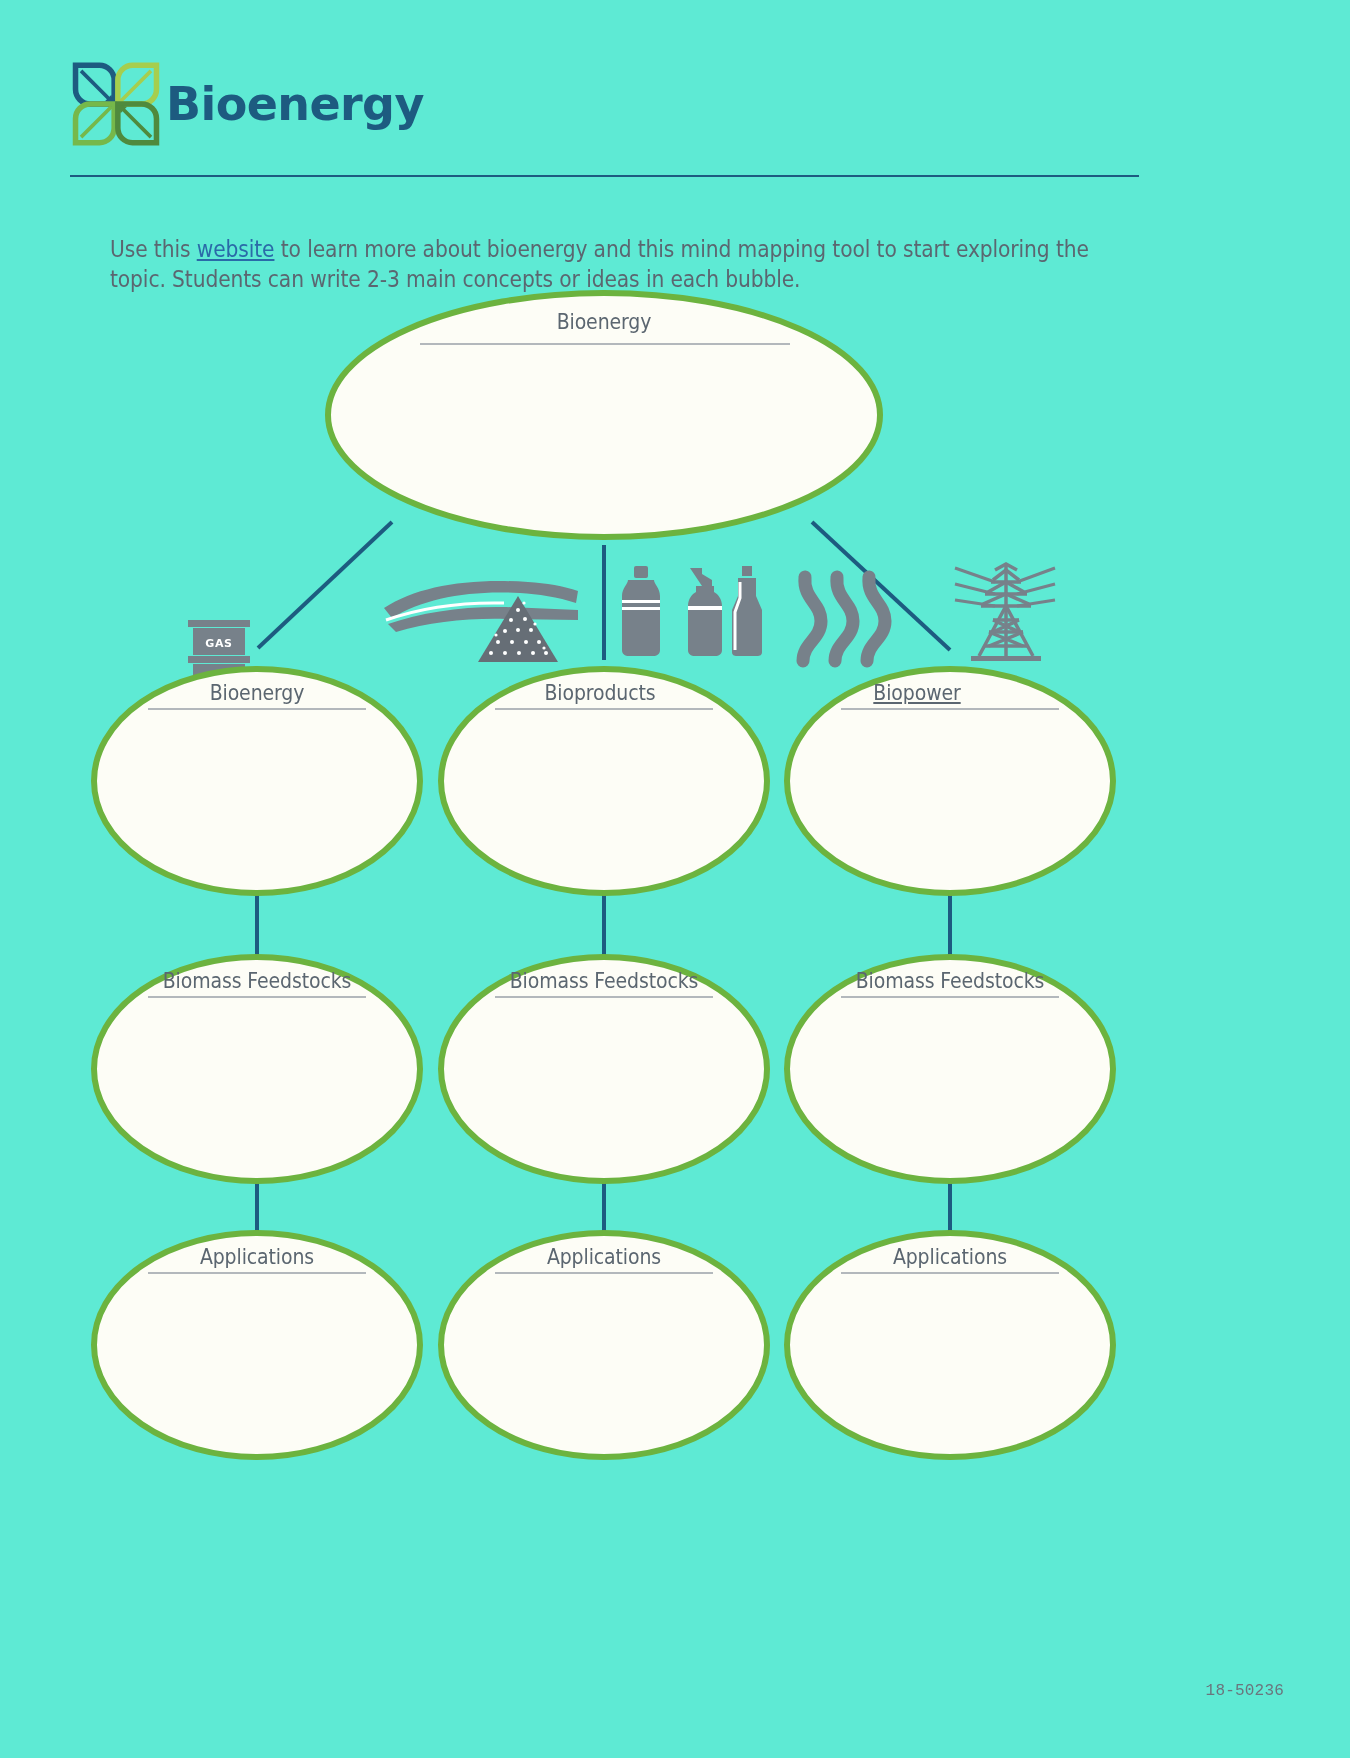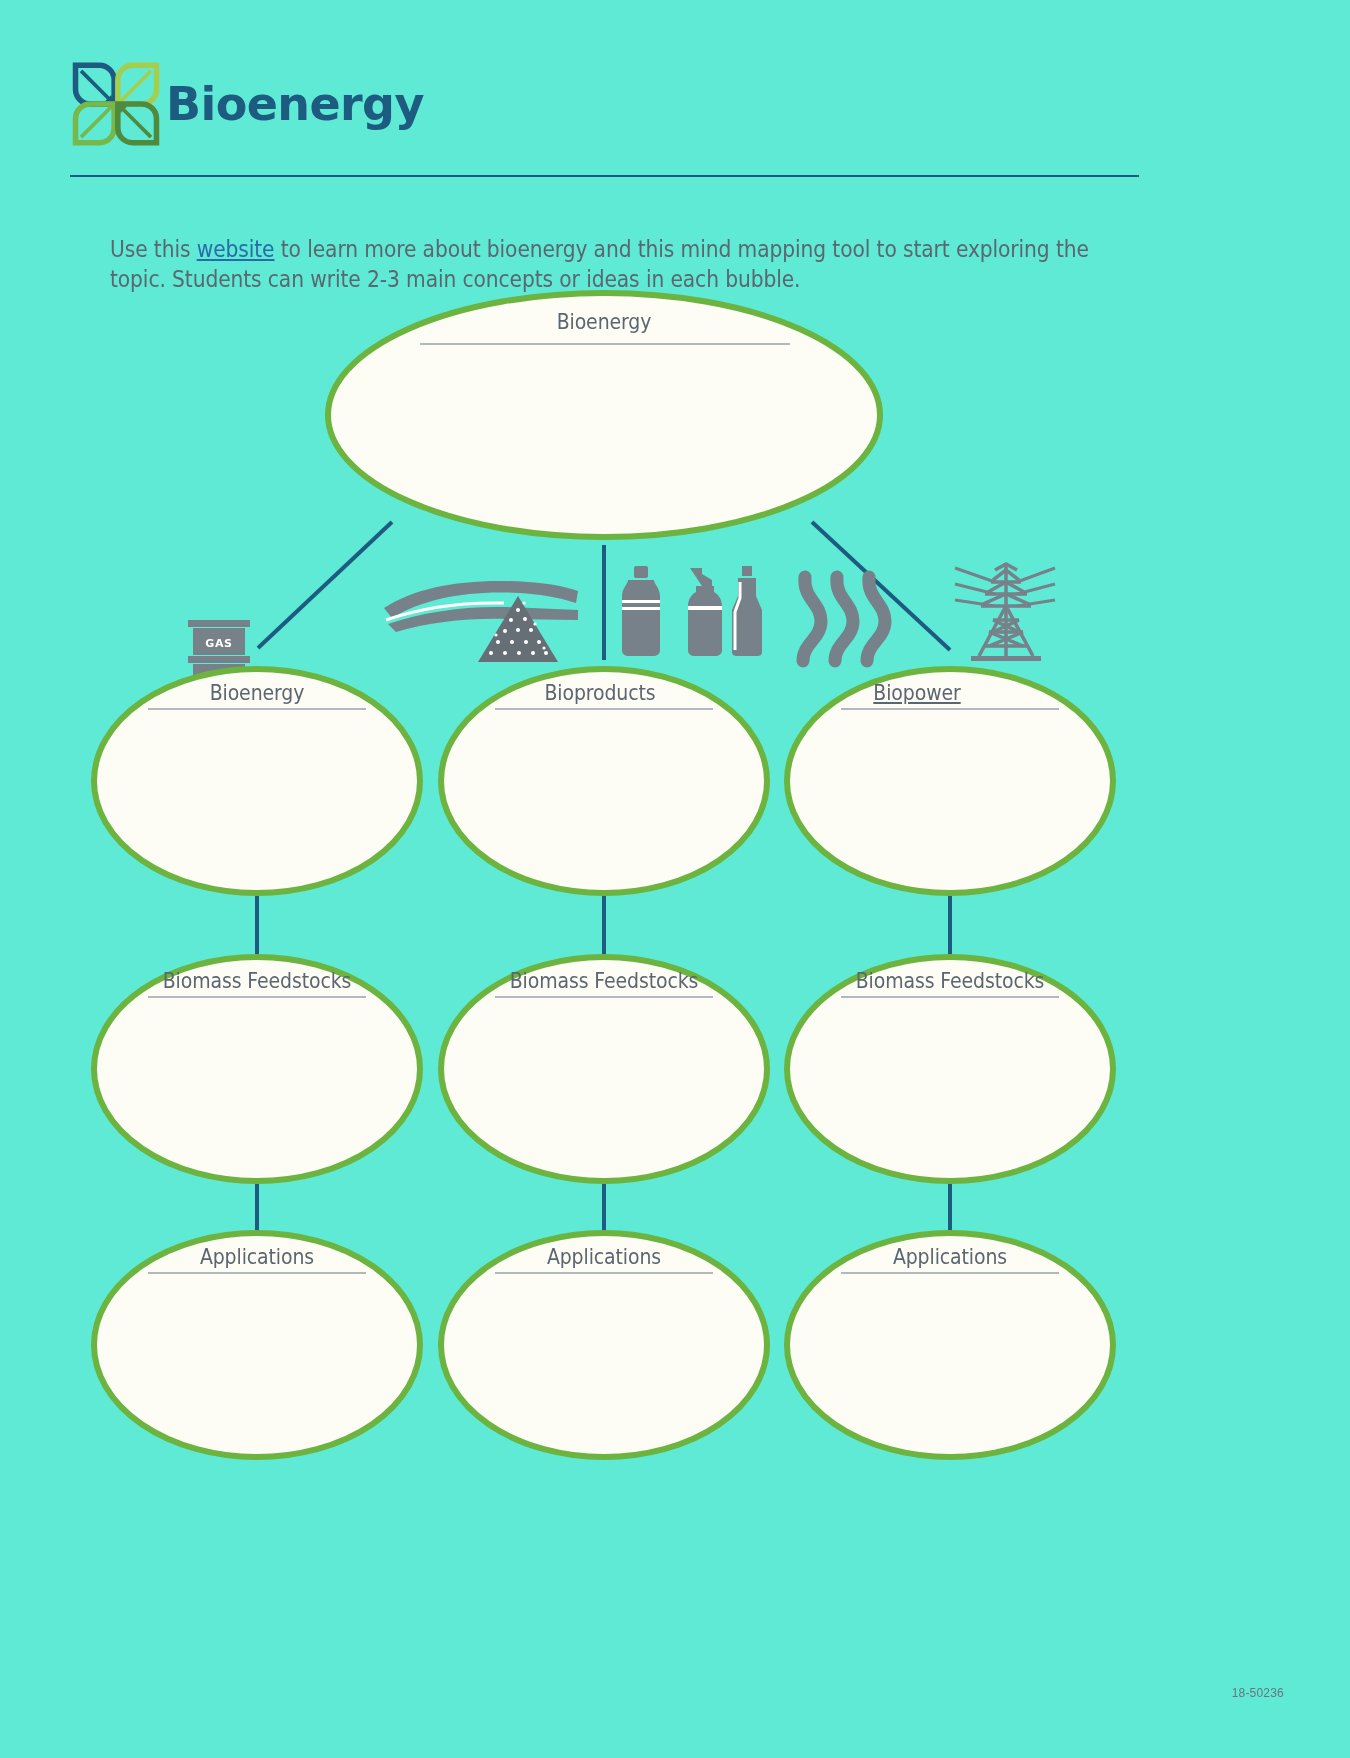--- a/index.html
+++ b/index.html
@@ -96,22 +96,22 @@
     color: #5b6670;
     letter-spacing: -0.1px;
     white-space: nowrap;
   }
 
   
   .footer-code {
     position: absolute;
     right: 66px;
     bottom: 58px;
-    font-family: Liberation Sans, sans-serif;
-    font-size: 12px;
+    font-family: Liberation Mono, monospace;
+    font-size: 16px;
     color: #6b757d;
     letter-spacing: 0.2px;
   }
 </style>
 </head>
 <body>
 
 <div class="page">
 
   <div class="header">

